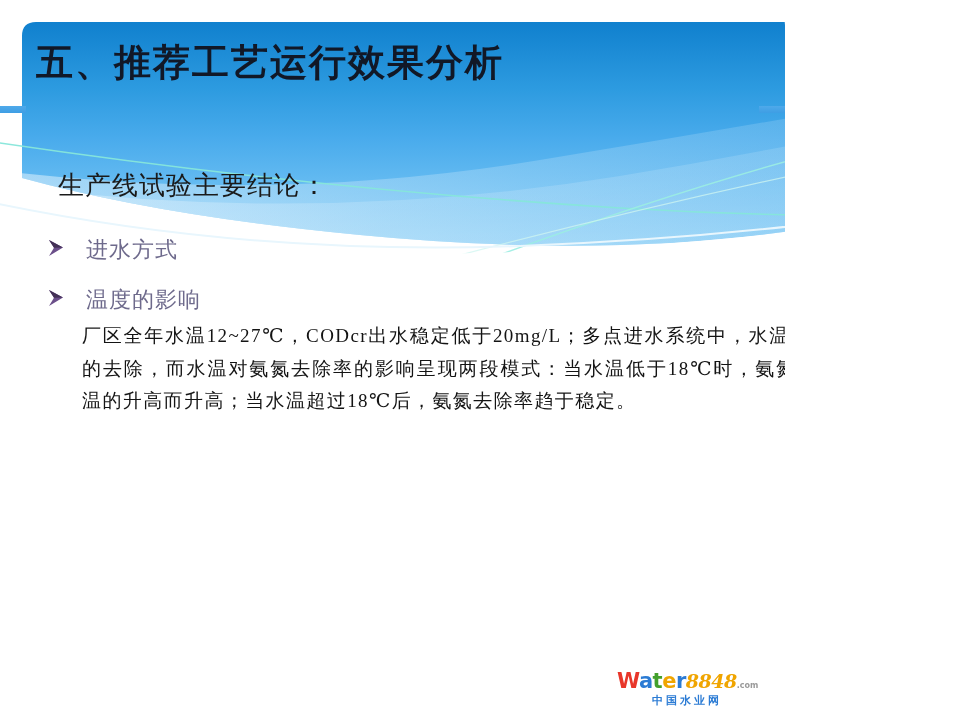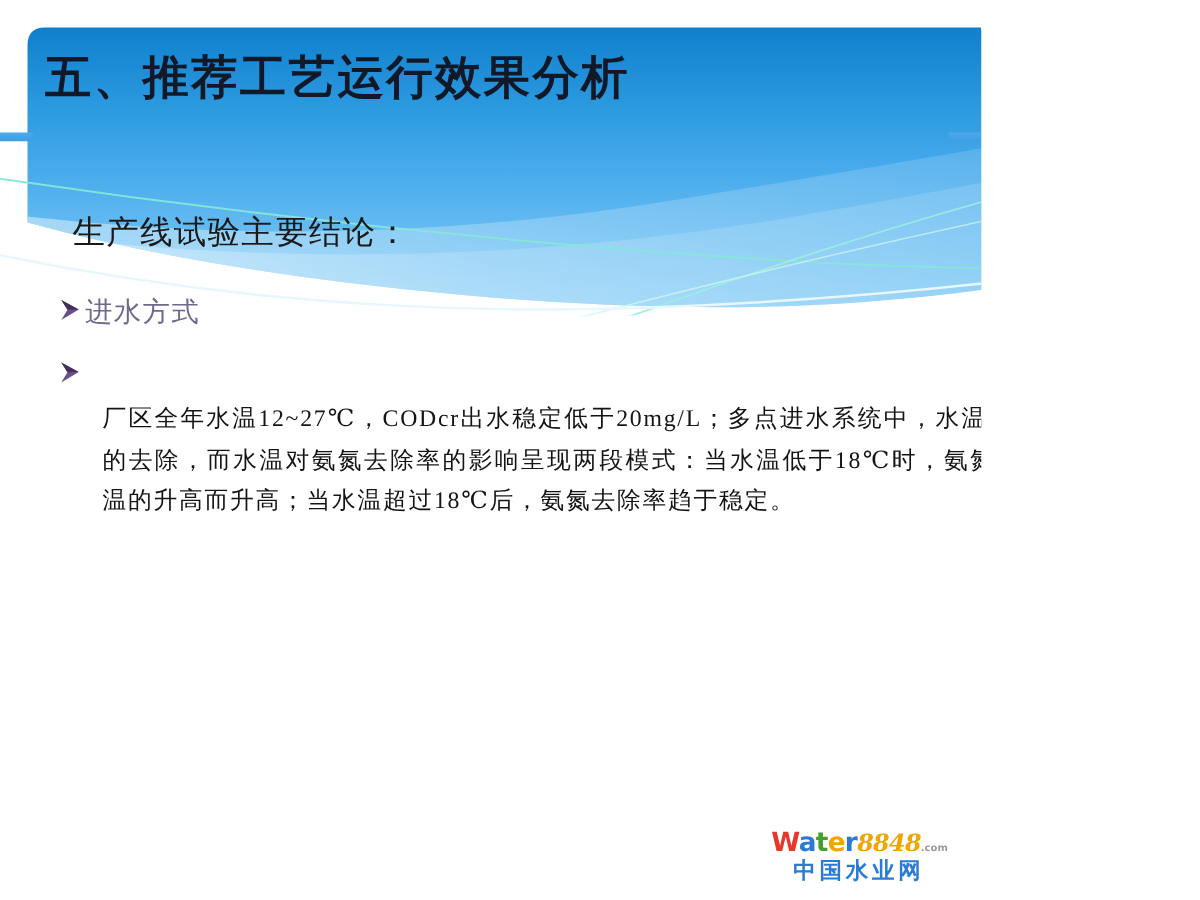--- a/index.html
+++ b/index.html
@@ -65,21 +65,21 @@
     position: absolute;
     left: 48px; top: 236px;
     width: 880px;
   }
   .section { margin-bottom: 22px; }
   .section:last-child { margin-bottom: 0; }
 
   .sec-head {
     display: flex;
     align-items: flex-start;
-    gap: 3px;
+    gap: 21px;
     margin-bottom: 6px;
   }
   .arrow-bullet {
     flex: 0 0 auto;
     width: 17px; height: 26px;
     display: inline-block;
     margin-top: 2px;
   }
   .arrow-bullet svg { display: block; }
   .sec-title {
@@ -135,21 +135,21 @@
     font-family: "DejaVu Sans", "Liberation Sans", sans-serif;
     font-size: 8px;
     font-weight: 700;
     color: #9a9a9a;
     letter-spacing: 0;
   }
   .wm-bottom {
     margin-top: 3px;
     font-family: "DejaVu Sans", "Liberation Sans", sans-serif;
     font-weight: 700;
-    font-size: 18px;
+    font-size: 11px;
     color: #2B7BD4;
     letter-spacing: 3px;
     white-space: nowrap;
   }
 </style>
 </head>
 <body>
 
 <div id="slide">
 
@@ -218,20 +218,21 @@
     </div>
 
     <div class="section">
       <div class="sec-head">
         <span class="arrow-bullet">
           <svg width="17" height="20" viewBox="0 0 17 20">
             <path d="M1,2 L15,9.6 L1,18 L6,9.8 Z" fill="#6B4F8A"></path>
             <path d="M1,2 L15,9.6 L6,9.8 Z" fill="#433056"></path>
           </svg>
         </span>
+        <span class="sec-title">温度的影响</span>
       </div>
       <div class="sec-body">厂区全年水温12~27℃，CODcr出水稳定低于20mg/L；多点进水系统中，水温升高有利于TN的去除，而水温对氨氮去除率的影响呈现两段模式：当水温低于18℃时，氨氮去除率随着水温的升高而升高；当水温超过18℃后，氨氮去除率趋于稳定。</div>
     </div>
 
   </div>
 
   <div class="watermark">
     <div class="wm-top"><span class="l1">W</span><span class="l2">a</span><span class="l3">t</span><span class="l4">e</span><span class="l5">r</span><span class="wm-num">8848</span><span class="wm-dotcom">.com</span></div>
     <div class="wm-bottom">中国水业网</div>
   </div>

